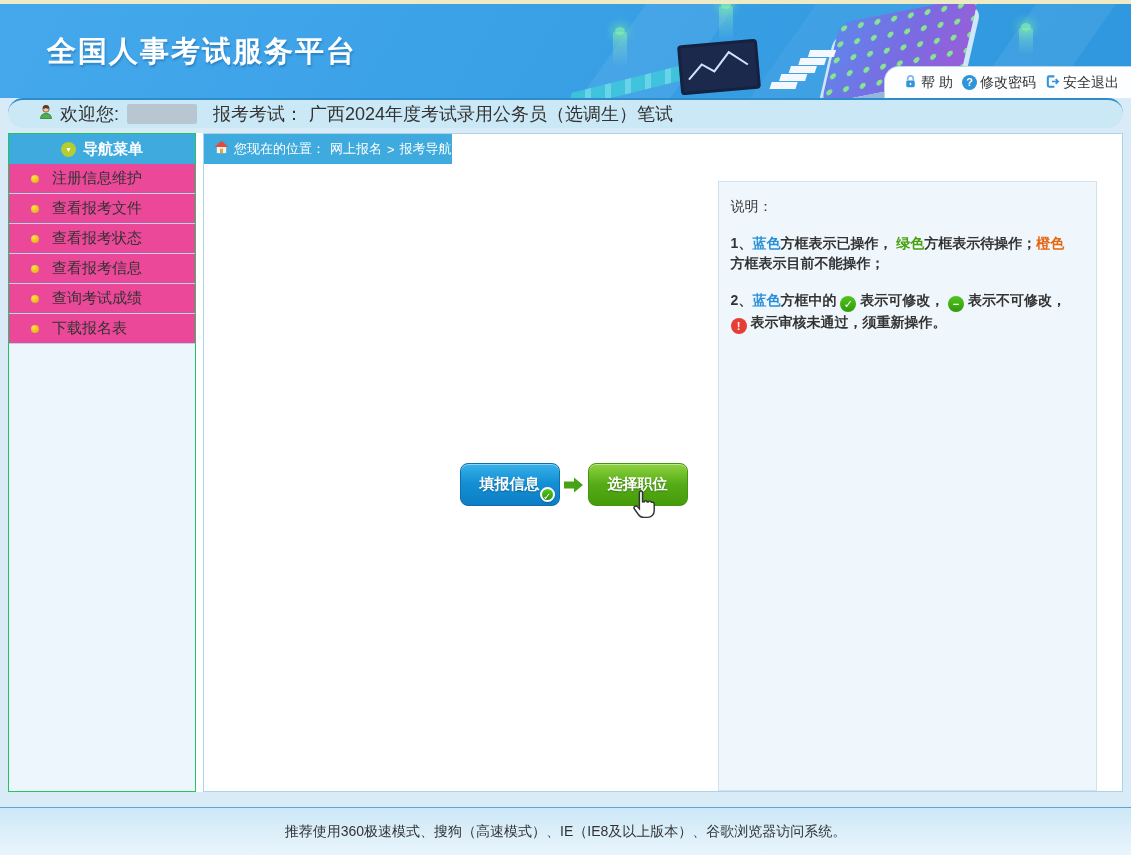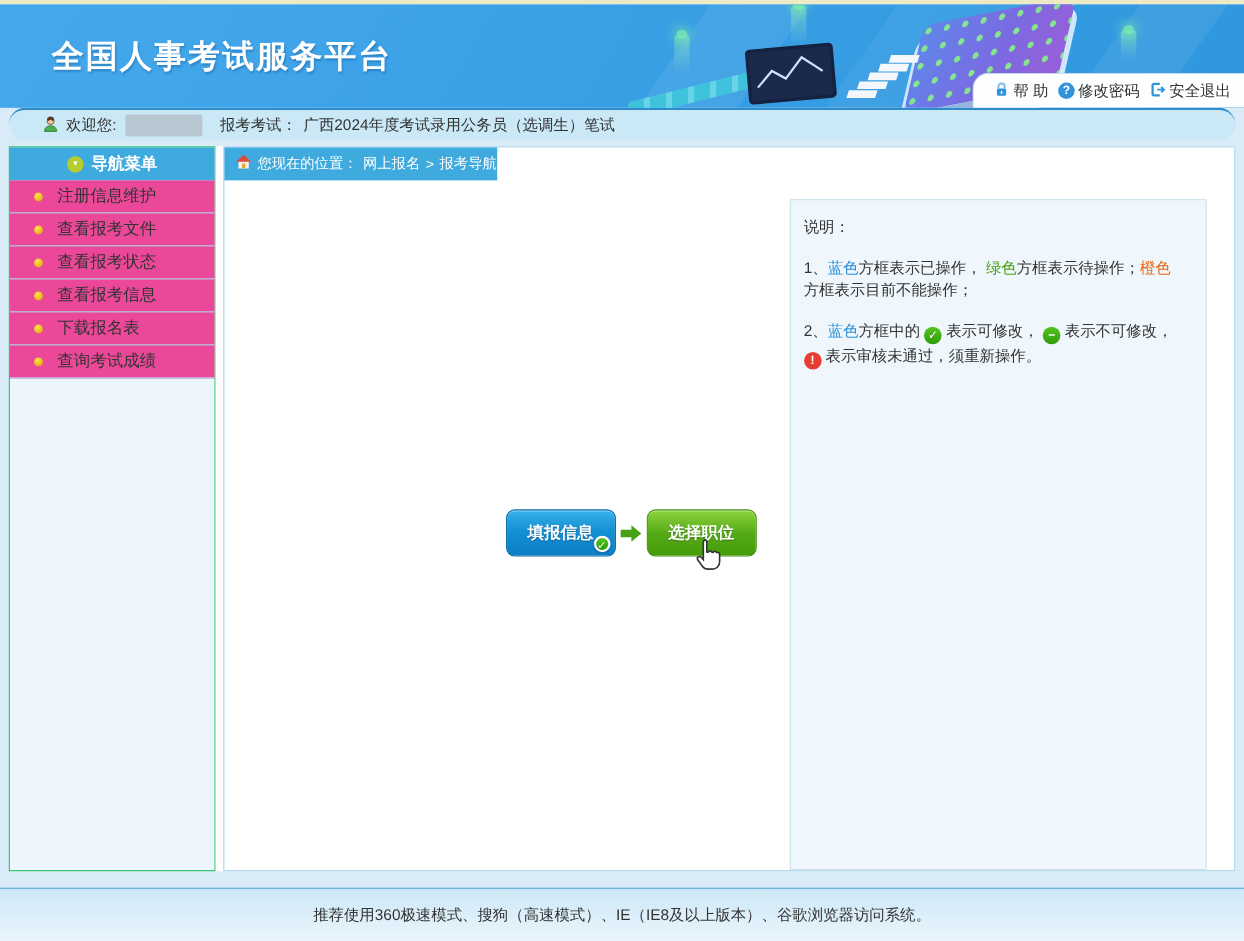--- a/index.html
+++ b/index.html
@@ -20,21 +20,21 @@
   .monitor { position:absolute; left:108px; top:38px; width:80px; height:50px; background:#1b2a4c; border:3px solid #152140; border-radius:4px; transform:rotate(-5deg); }
   .stairs { position:absolute; left:238px; top:46px; width:26px; height:7px; background:#f4f8fc; box-shadow:-7px 8px 0 #f4f8fc,-14px 16px 0 #f4f8fc,-21px 24px 0 #f4f8fc,-28px 32px 0 #f4f8fc; transform:skewX(-18deg); }
   .tab-base { position:absolute; left:252px; top:18px; width:150px; height:84px; background:#cfe7fa; border-radius:14px; transform:rotate(-11deg) skewX(-24deg); }
   .tablet { position:absolute; left:258px; top:8px; width:142px; height:76px; border-radius:12px; transform:rotate(-11deg) skewX(-24deg); background:linear-gradient(110deg,#5f86ea 0%,#7b6ae2 55%,#9a5ed8 100%); background-image:radial-gradient(circle 3px at 6px 6px,#86e690 2.6px,transparent 3px),linear-gradient(110deg,#5f86ea 0%,#7b6ae2 55%,#9a5ed8 100%); background-size:17px 15px,100% 100%; box-shadow:0 6px 0 rgba(40,90,170,.35); }
   .top-links { position:absolute; right:0; bottom:0; height:32px; background:#fdfeff; border:1px solid #bcd9ec; border-right:none; border-bottom:none; border-top-left-radius:15px; display:flex; align-items:center; gap:9px; padding:0 12px 0 18px; z-index:4; }
   .tlink { display:flex; align-items:center; gap:3px; color:#333; font-size:14px; text-decoration:none; cursor:pointer; }
   .ic-q { display:inline-block; width:15px; height:15px; border-radius:50%; background:#2f94da; color:#fff; font-size:11px; font-weight:bold; text-align:center; line-height:15px; }
   .ic-q::before { content:"?"; }
 
   
-  .welcome { height:30px; margin:0 8px; background:#cbe8f6; border-top:2px solid #2d8cc9; display:flex; align-items:center; font-size:14px; color:#333; padding-left:30px; gap:6px;border-radius:15px; }
+  .welcome { height:30px; margin:0 8px; background:#cbe8f6; border-top:2px solid #2d8cc9; display:flex; align-items:center; font-size:18px; color:#333; padding-left:30px; gap:6px;border-radius:15px; }
   .redact { display:inline-block; width:70px; height:20px; background:#b7c6d0; border-radius:2px; margin:0 10px 0 2px; }
 
   
   .middle { display:flex; height:659px; margin:5px 8px 0 8px; }
   .sidebar { width:188px; border:1px solid #22c55e; display:flex; flex-direction:column; background:#edf6fc; }
   .side-head { height:30px; background:#3faade; color:#fff; font-size:15px; font-weight:bold; display:flex; align-items:center; justify-content:center; gap:7px; flex:none; }
   .nav-circle { width:15px; height:15px; border-radius:50%; background:#b5cd30; color:#fff; font-size:7px; text-align:center; line-height:15px; display:inline-block; }
   .nav-circle::before { content:"\25BC"; }
   .side-list { background:#ec4899; }
   .side-item { display:flex; align-items:center; height:30px; border-bottom:1px solid #aed8ec; font-size:15px; color:#333; padding-left:22px; gap:13px; text-decoration:none; cursor:pointer; }
@@ -54,21 +54,21 @@
   .b-check::before { content:"\2713"; } .b-minus::before { content:"\2212"; } .b-alert::before { content:"!"; }
   .b-check,.b-minus { background:linear-gradient(180deg,#54c41f,#2e9a0a); }
   .b-alert { background:#e63d34; }
   .badge-corner { position:absolute; right:4px; bottom:3px; width:15px; height:15px; line-height:15px; font-size:10px; border:2px solid #fff; box-shadow:0 1px 2px rgba(0,0,0,.25); }
   .arrow { margin:0 4px; flex:none; }
   .hand { position:absolute; left:50%; top:24px; margin-left:-9px; z-index:5; }
 
   
   .notice { margin:47px 25px 0 30px; background:#eff7fc; border:1px solid #cfe2ed; padding:14px 24px 26px 12px; font-size:14px; color:#333; }
   .notice-head { line-height:20px; }
-  .notice-line { margin-top:17px; line-height:20px; }
+  .notice-line { margin-top:17px; line-height:20px;font-weight:bold; }
   .seg-blue { color:#2b8fd6; } .seg-green { color:#47a10e; } .seg-orange { color:#e8650f; }
 
   
   .footer { margin-top:15px; height:48px; border-top:1px solid #58a6d2; background:linear-gradient(180deg,#cde8f7,#e9f5fc); text-align:center; line-height:47px; font-size:14px; color:#333; }
 </style>
 </head>
 <body>
 
 <div class="page">
 
@@ -151,25 +151,25 @@
         <a class="side-item">
             <span class="dot"></span>
             <span>查看报考状态</span>
           </a>
         <a class="side-item">
             <span class="dot"></span>
             <span>查看报考信息</span>
           </a>
         <a class="side-item">
             <span class="dot"></span>
+            <span>查询考试成绩</span>
+          </a>
+        <a class="side-item">
+            <span class="dot"></span>
             <span>下载报名表</span>
-          </a>
-        <a class="side-item">
-            <span class="dot"></span>
-            <span>查询考试成绩</span>
           </a>
       </nav>
       <div class="side-rest"></div>
     </aside>
 
     <div class="gapcol"></div>
 
     <main class="content">
       <div class="crumb">
         <span>

